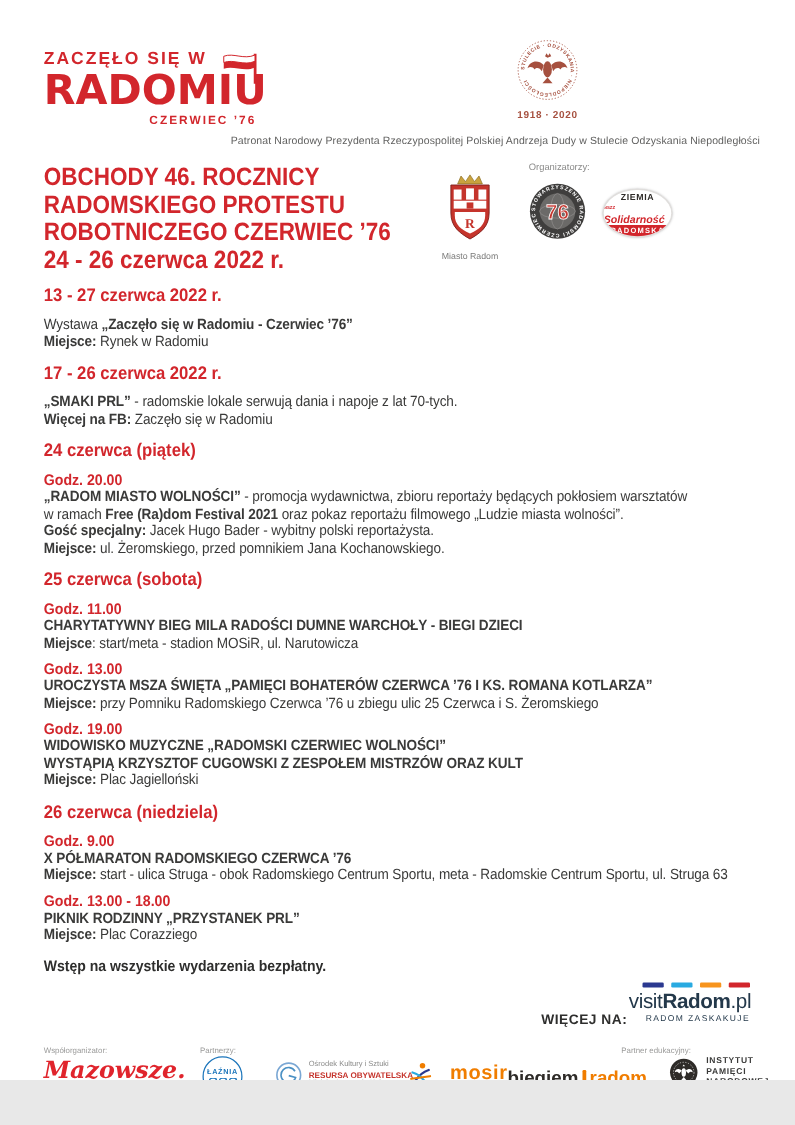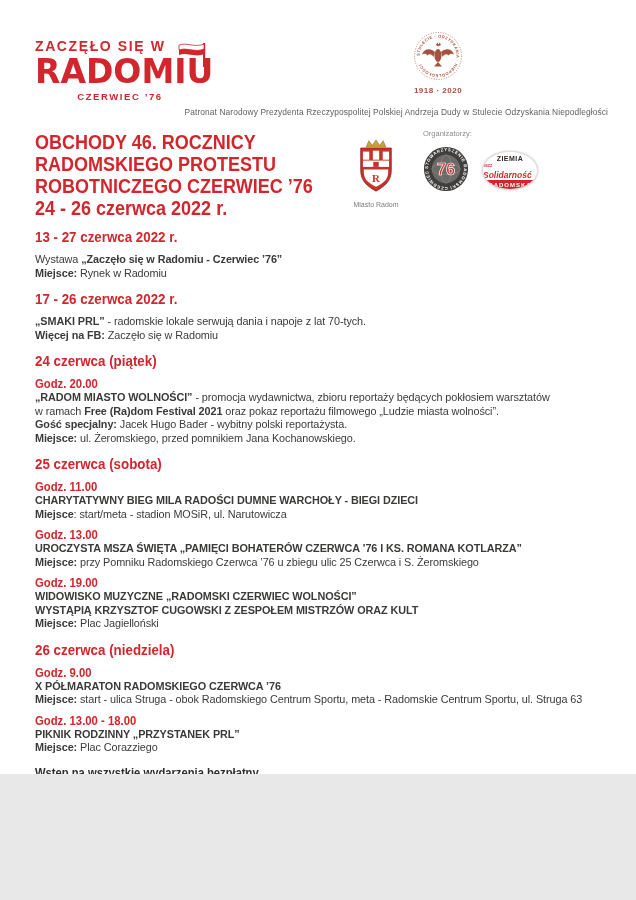--- a/index.html
+++ b/index.html
@@ -1,24 +1,24 @@
 <!DOCTYPE html>
 <html><head>
 <meta charset="utf-8">
 <style>
   html,body{margin:0;padding:0;background:#e8e8e8;}
-  .page{position:relative;width:636px;height:774px;background:#ffffff;margin:0 auto;
+  .page{position:relative;width:636px;height:864px;background:#ffffff;margin:0 auto;
         font-family:"Liberation Sans",sans-serif;overflow:hidden;}
   
   .brand{position:absolute;left:35px;top:38px;width:170px;color:#d2262c;}
   .brand-top{font-size:14px;font-weight:700;letter-spacing:1.6px;}
   .brand-word-row{position:relative;}
   .brand-word{font-family:"DejaVu Sans",sans-serif;font-weight:800;font-size:33px;line-height:36px;letter-spacing:0;}
   .flag{position:absolute;right:-6px;top:-14px;}
-  .brand-sub{font-size:9.5px;font-weight:700;letter-spacing:1.6px;text-align:center;margin-top:1px;}
+  .brand-sub{font-size:9.5px;font-weight:700;letter-spacing:1.6px;text-align:right;margin-top:1px;}
   
   .emblem{position:absolute;left:413px;top:31px;width:50px;text-align:center;color:#a6503f;}
   .emblem-years{font-size:8px;font-weight:700;letter-spacing:.5px;margin-top:1px;}
   .patron-text{position:absolute;right:28px;top:107px;font-size:8.4px;color:#5f5f5e;letter-spacing:.1px;}
   
   .title{position:absolute;left:35px;top:131px;color:#d2262c;font-weight:700;font-size:20px;
          line-height:22px;transform:scaleX(.9);transform-origin:left top;white-space:nowrap;}
   
   .org-label{position:absolute;left:423px;top:129px;font-size:7.5px;color:#8b8b8a;}
   .org-shield{position:absolute;left:352px;top:139px;width:48px;text-align:center;}

